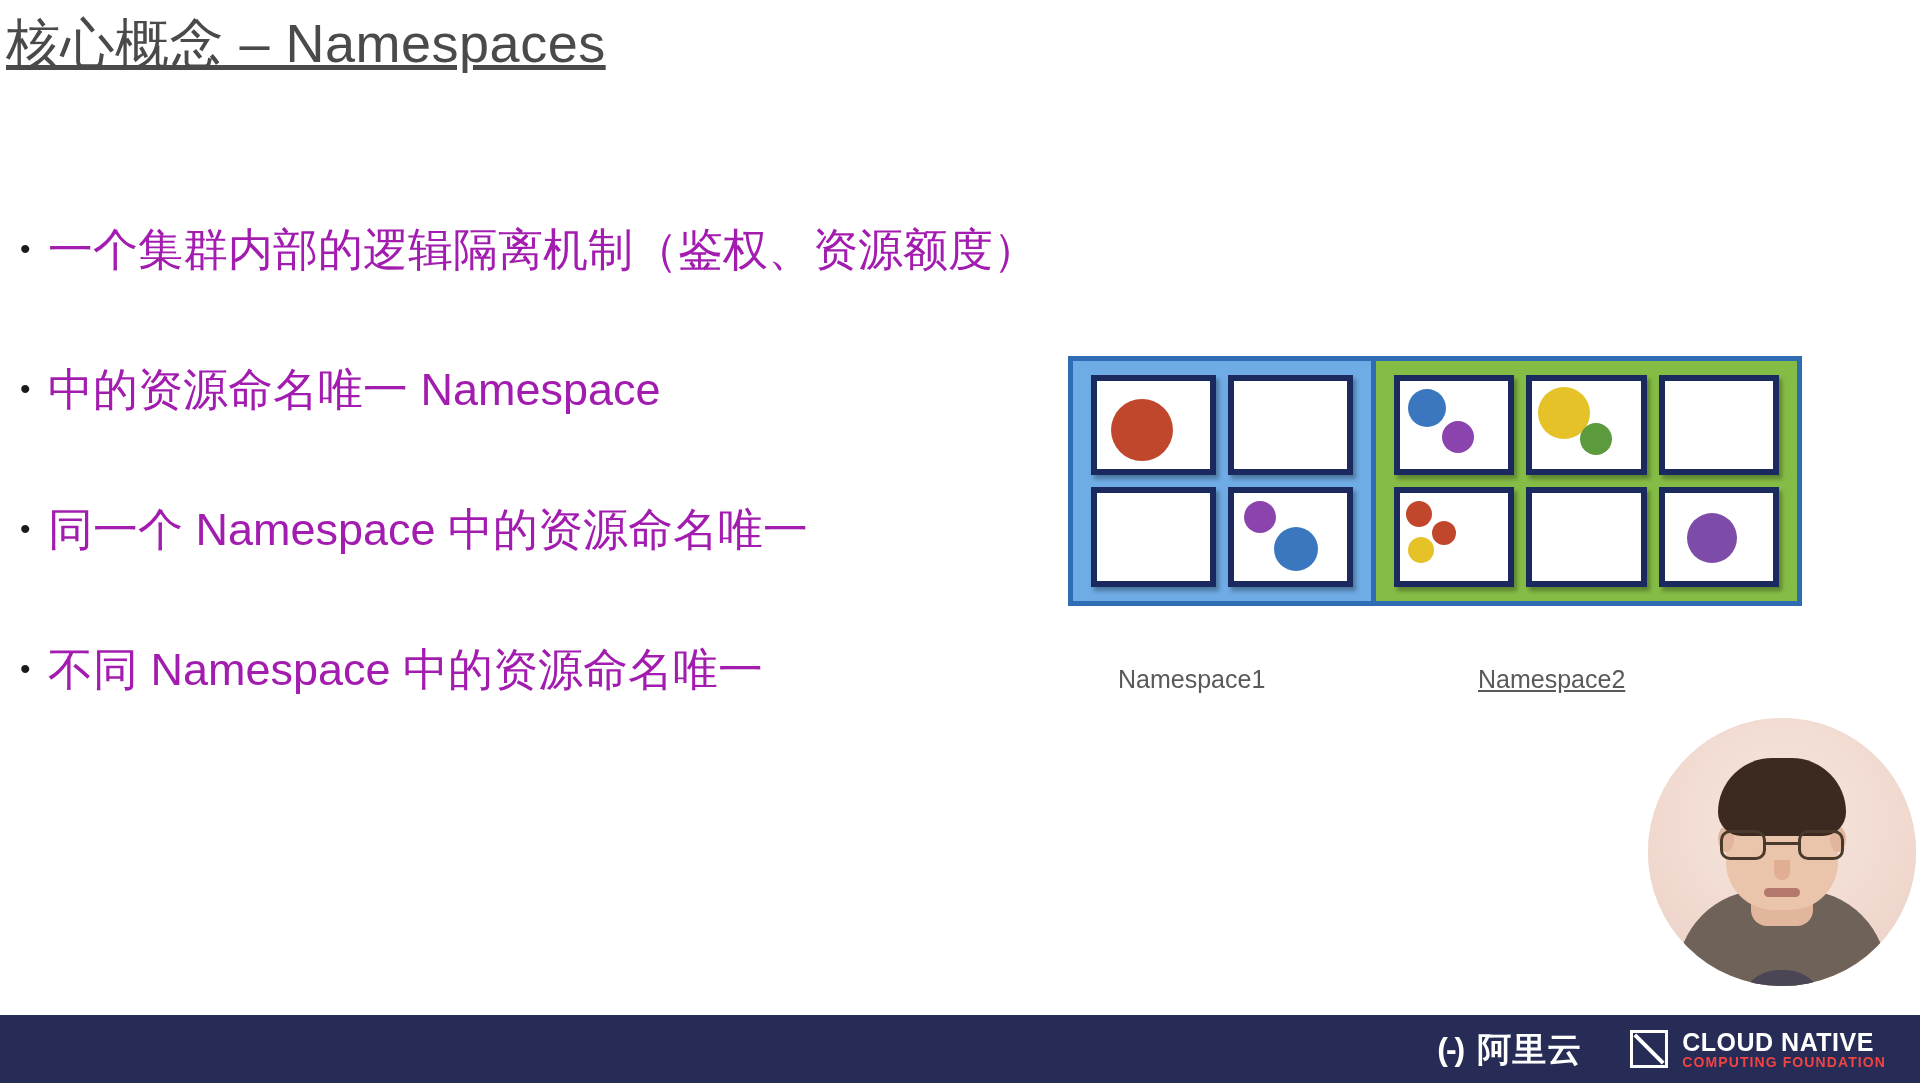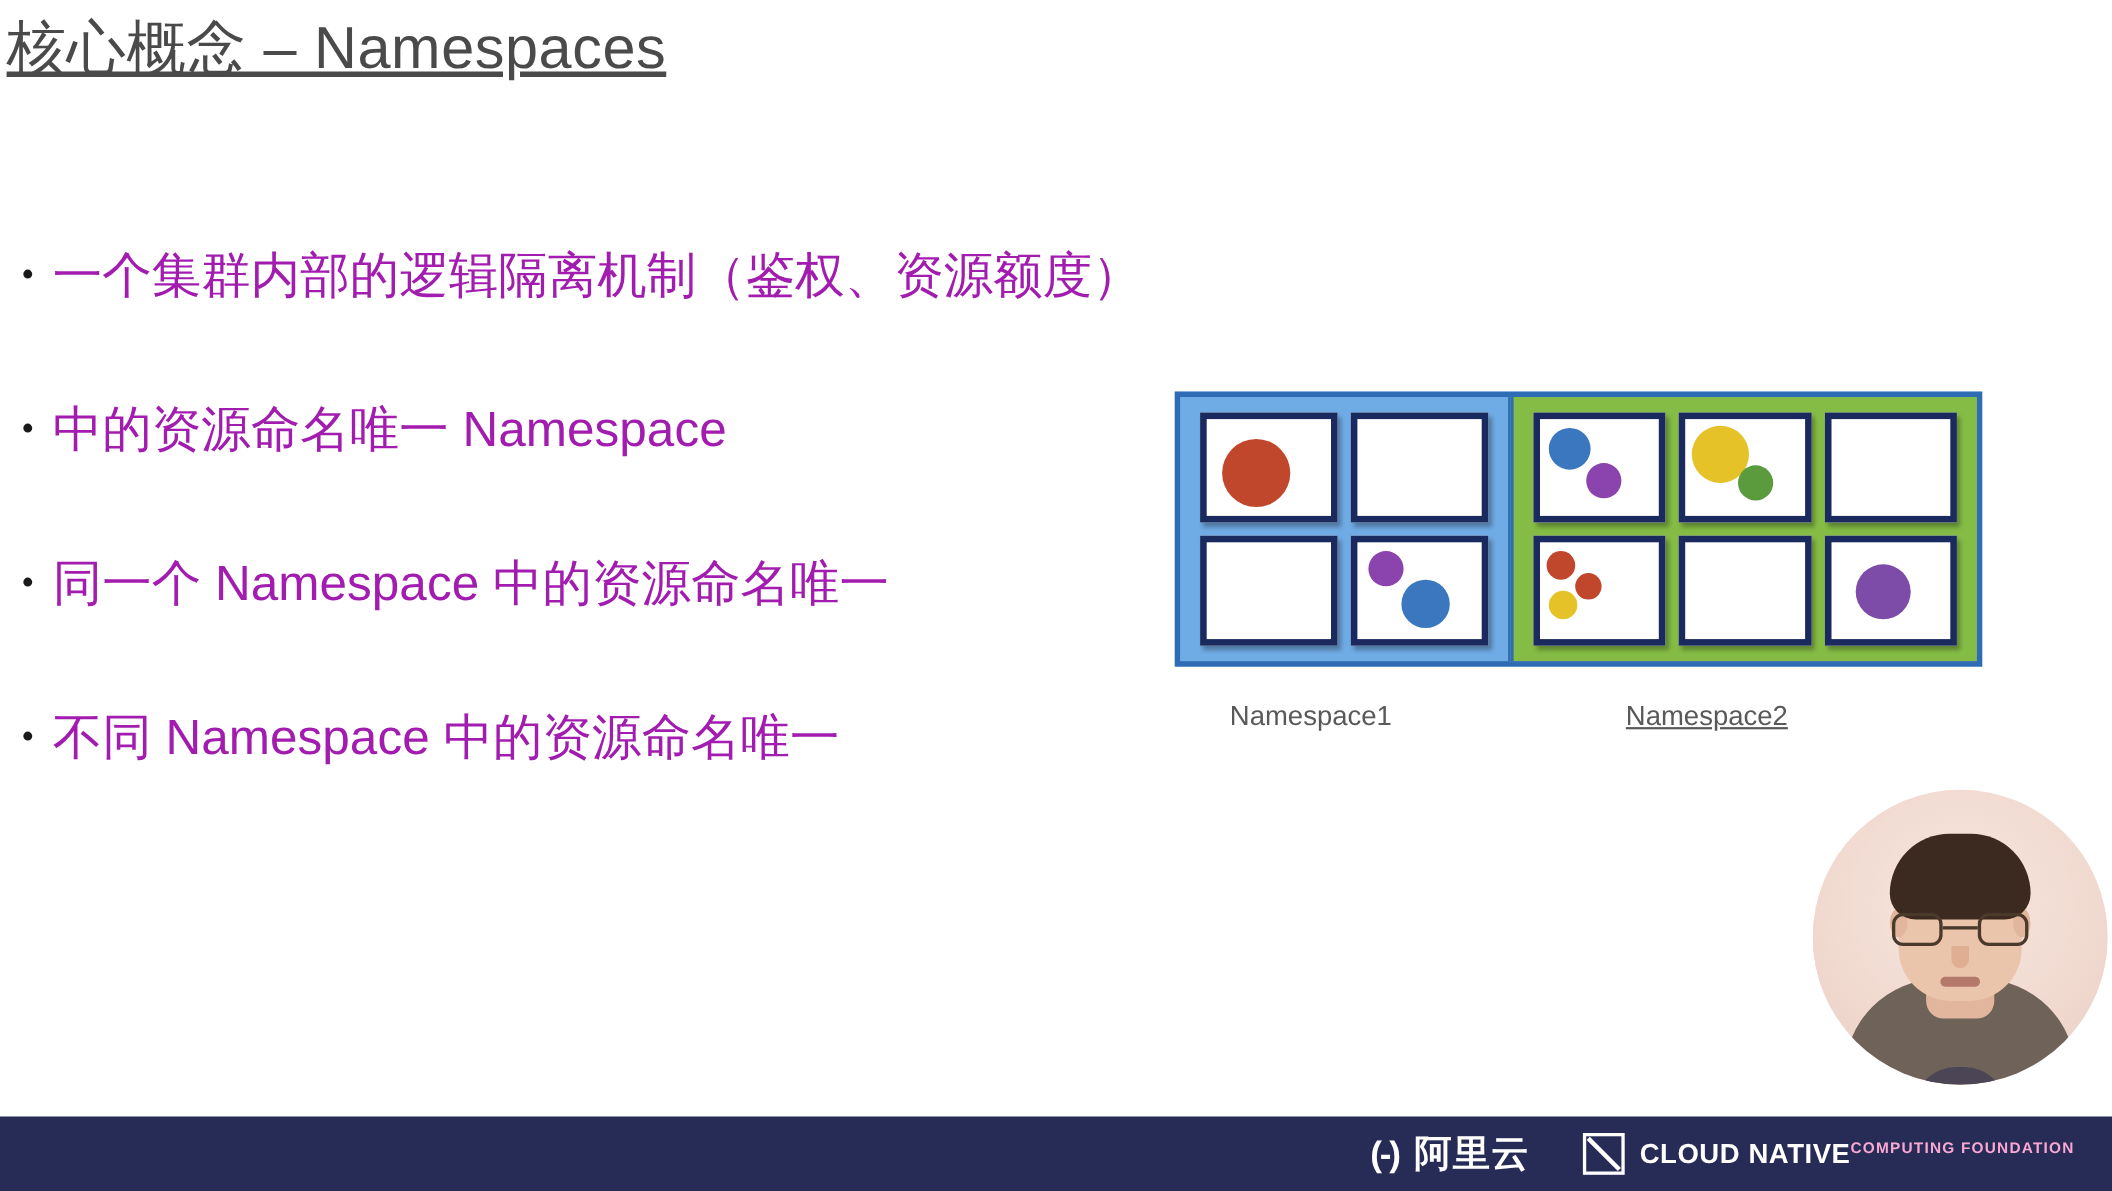--- a/index.html
+++ b/index.html
@@ -113,20 +113,21 @@
     position: absolute;
     border-radius: 50%;
   }
 
   
   .ns-caption {
     position: absolute;
     font-size: 25px;
     color: #595959;
     white-space: nowrap;
+    margin-top: 28px;
   }
   .ns-caption.c1 { left: 1118px; top: 637px; }
   .ns-caption.c2 { left: 1478px; top: 637px; text-decoration: underline; }
 
   
   .presenter {
     position: absolute;
     left: 1648px;
     top: 718px;
     width: 268px;
@@ -307,32 +308,33 @@
     top: 50%;
     width: 40px;
     height: 4px;
     margin-left: -20px;
     margin-top: -2px;
     background: #ffffff;
     transform: rotate(45deg);
   }
   .cncf-text {
     display: flex;
+    flex-direction: column;
     line-height: 1.05;
   }
   .cncf-line1 {
     font-size: 25px;
     font-weight: 700;
     color: #ffffff;
     letter-spacing: 0.5px;
   }
   .cncf-line2 {
     font-size: 14px;
     font-weight: 700;
-    color: #f9a8d4;
+    color: #ef4444;
     letter-spacing: 1.1px;
   }
 </style>
 </head>
 <body>
 
 <div class="slide">
 
   <div class="slide-title">核心概念 – Namespaces</div>
 

